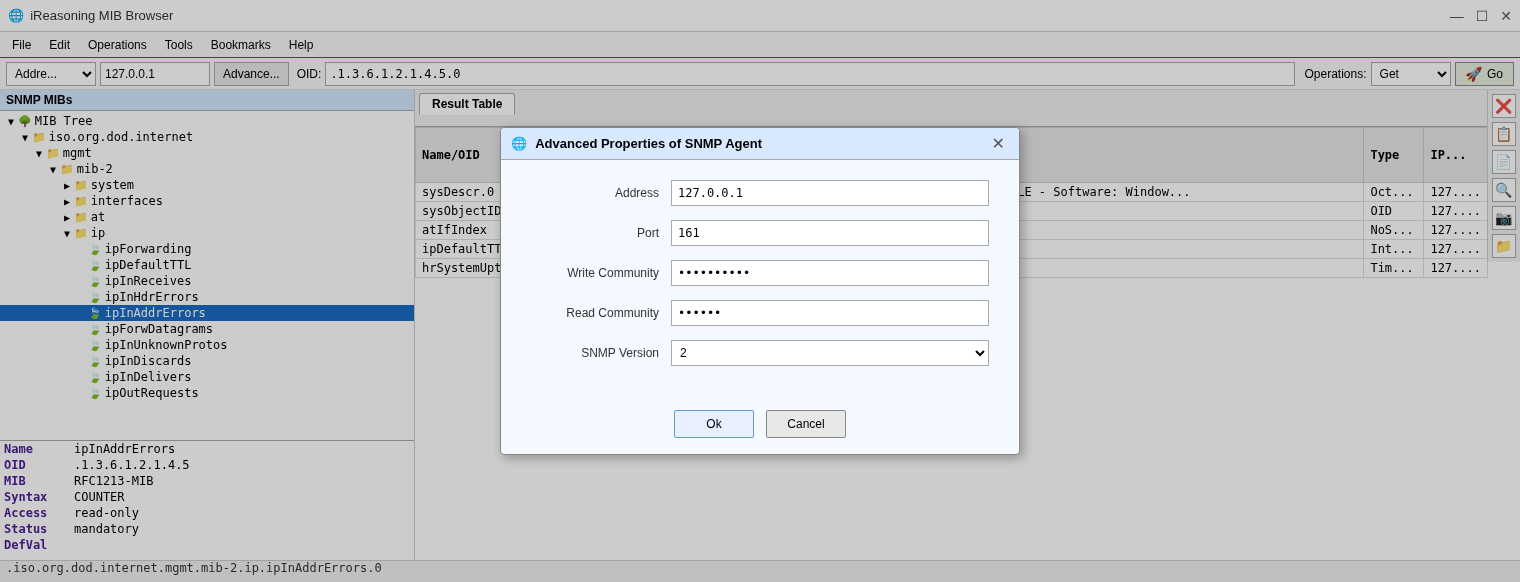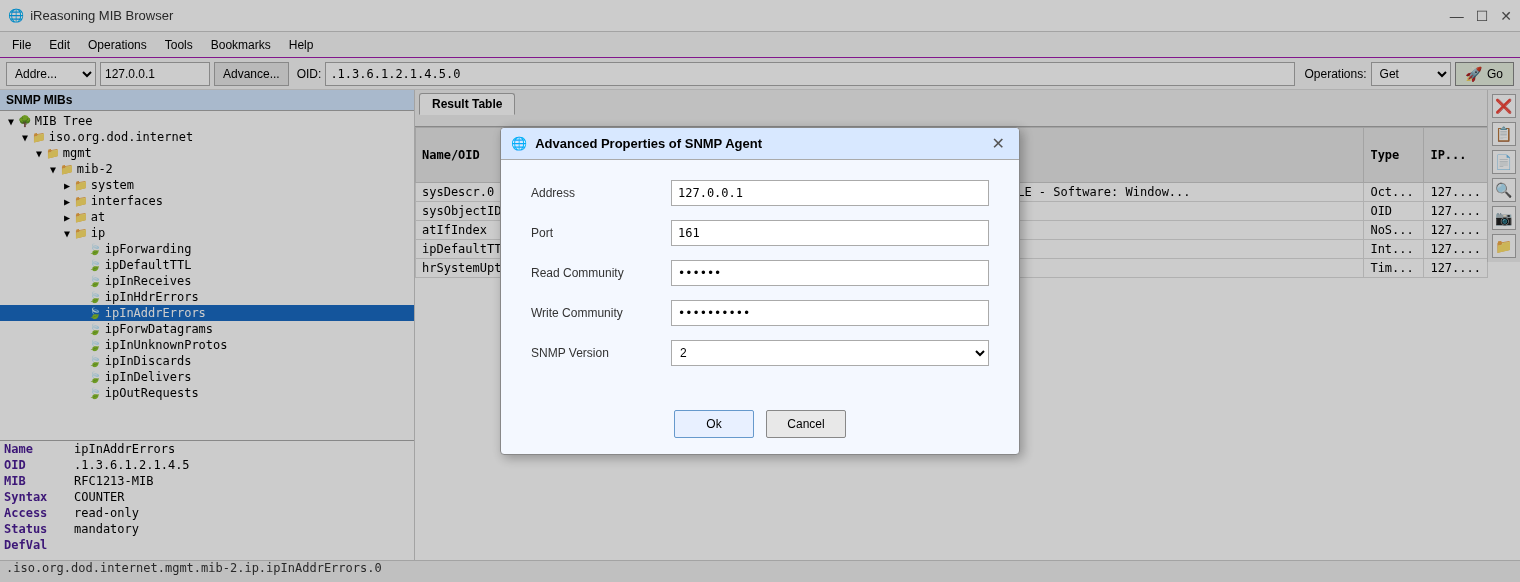--- a/index.html
+++ b/index.html
@@ -253,21 +253,21 @@
     .modal-body {
       padding: 20px 30px;
     }
     .modal-field {
       display: flex;
       align-items: center;
       margin-bottom: 14px;
     }
     .modal-label {
       width: 140px;
-      text-align: left;
+      text-align: right;
       padding-right: 12px;
       font-size: 12px;
       color: #333;
     }
     .modal-input {
       flex: 1;
       height: 26px;
       border: 1px solid #aaa;
       padding: 0 6px;
       font-size: 12px;
@@ -549,26 +549,26 @@
     <div class="modal-body" id="modalBody">
         <div class="modal-field">
           <span class="modal-label">Address</span>
           <input class="modal-input" type="text" value="127.0.0.1" style="">
         </div>
         <div class="modal-field">
           <span class="modal-label">Port</span>
           <input class="modal-input" type="text" value="161" style="">
         </div>
         <div class="modal-field">
+          <span class="modal-label">Write Community</span>
+          <input class="modal-input" type="password" value="**********" style="">
+        </div>
+        <div class="modal-field">
           <span class="modal-label">Read Community</span>
           <input class="modal-input" type="password" value="******" style="">
-        </div>
-        <div class="modal-field">
-          <span class="modal-label">Write Community</span>
-          <input class="modal-input" type="password" value="**********" style="">
         </div>
         <div class="modal-field">
           <span class="modal-label">SNMP Version</span>
           <select class="modal-select"><option>1</option><option selected="">2</option><option>3</option></select>
         </div>
       </div>
     <div class="modal-buttons" id="modalButtons">
         <button class="modal-btn primary">Ok</button>
         <button class="modal-btn">Cancel</button>
       </div>

